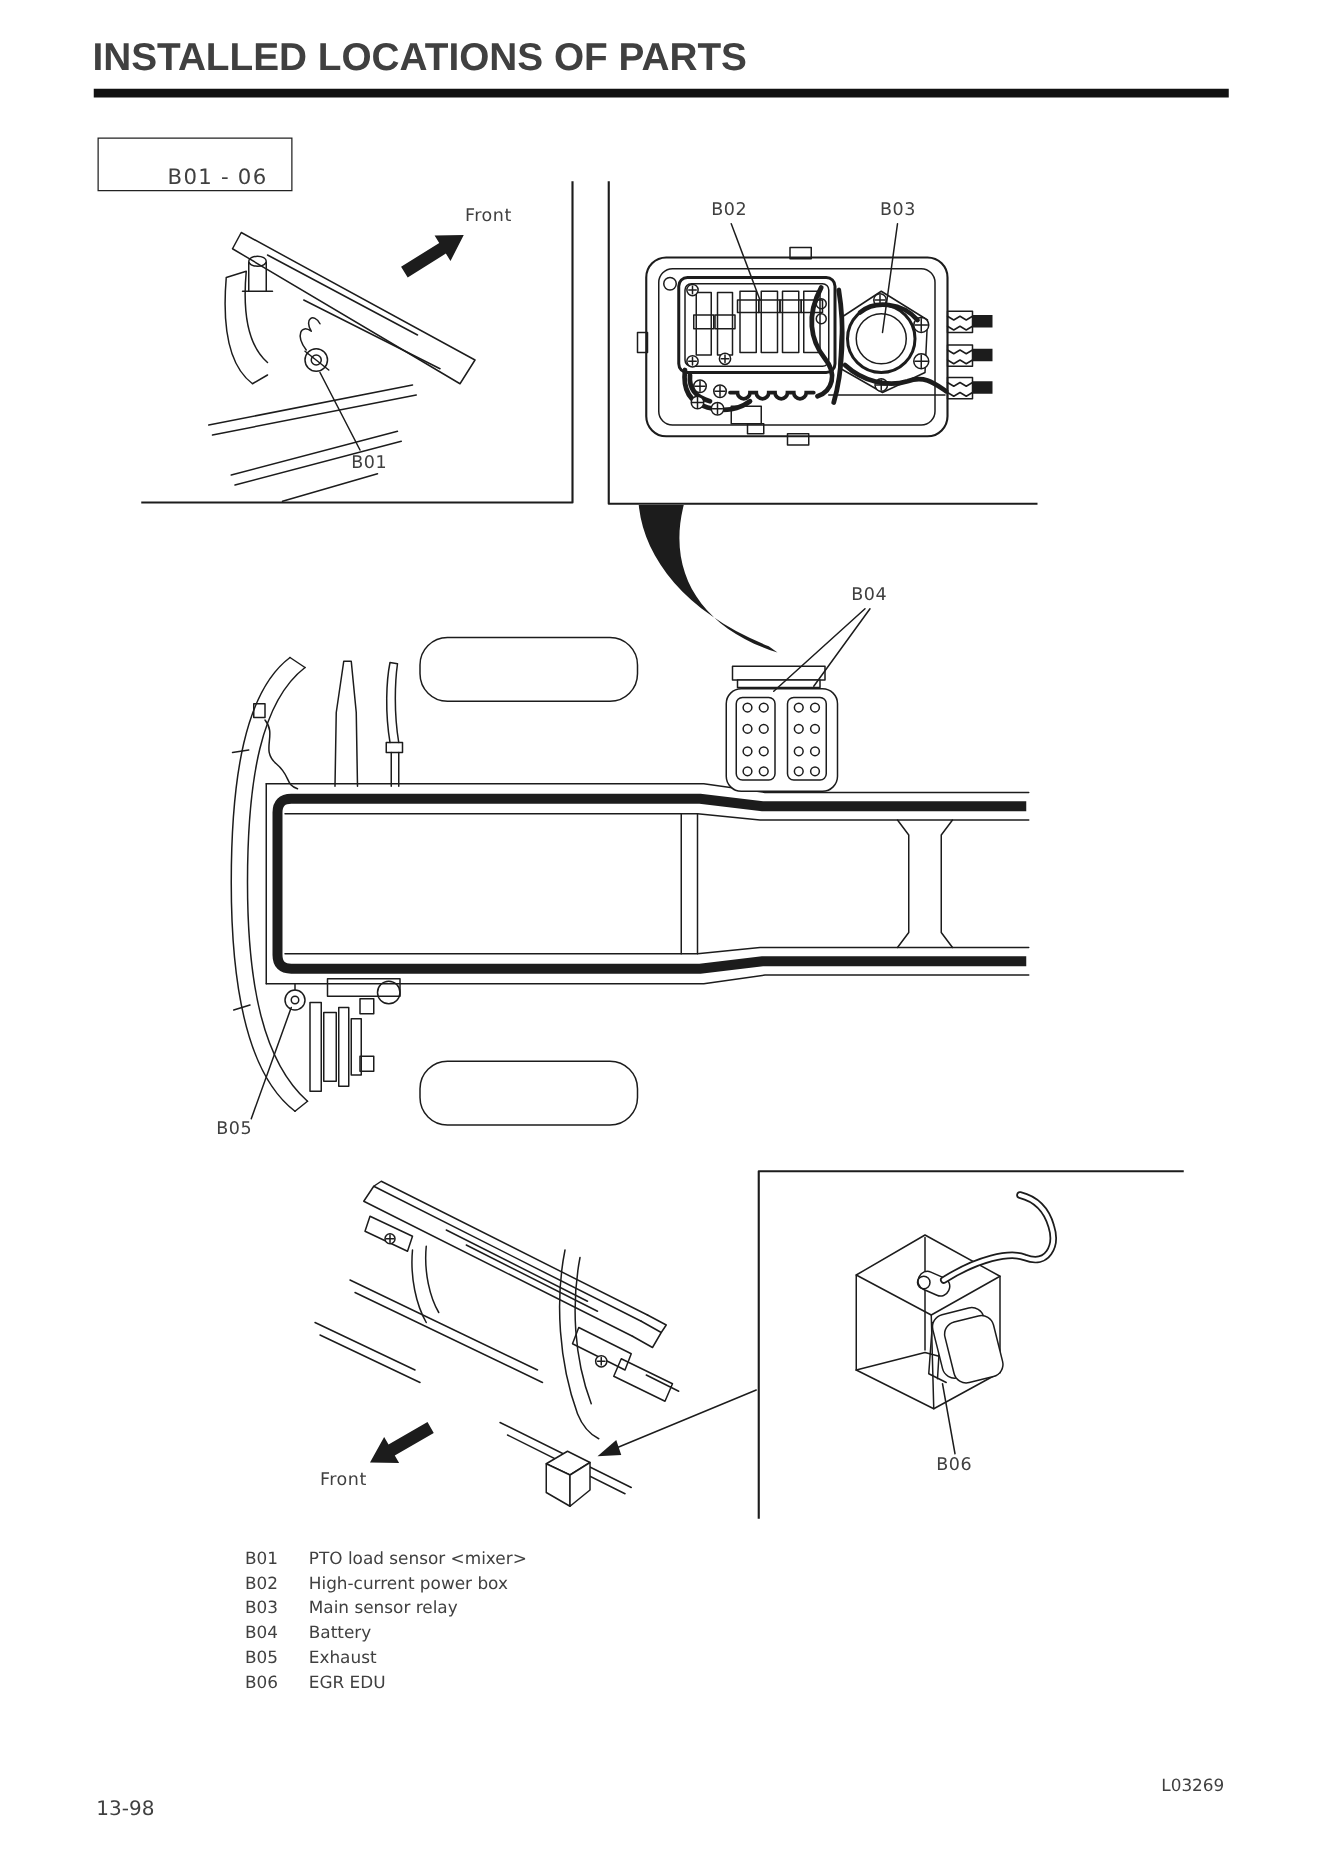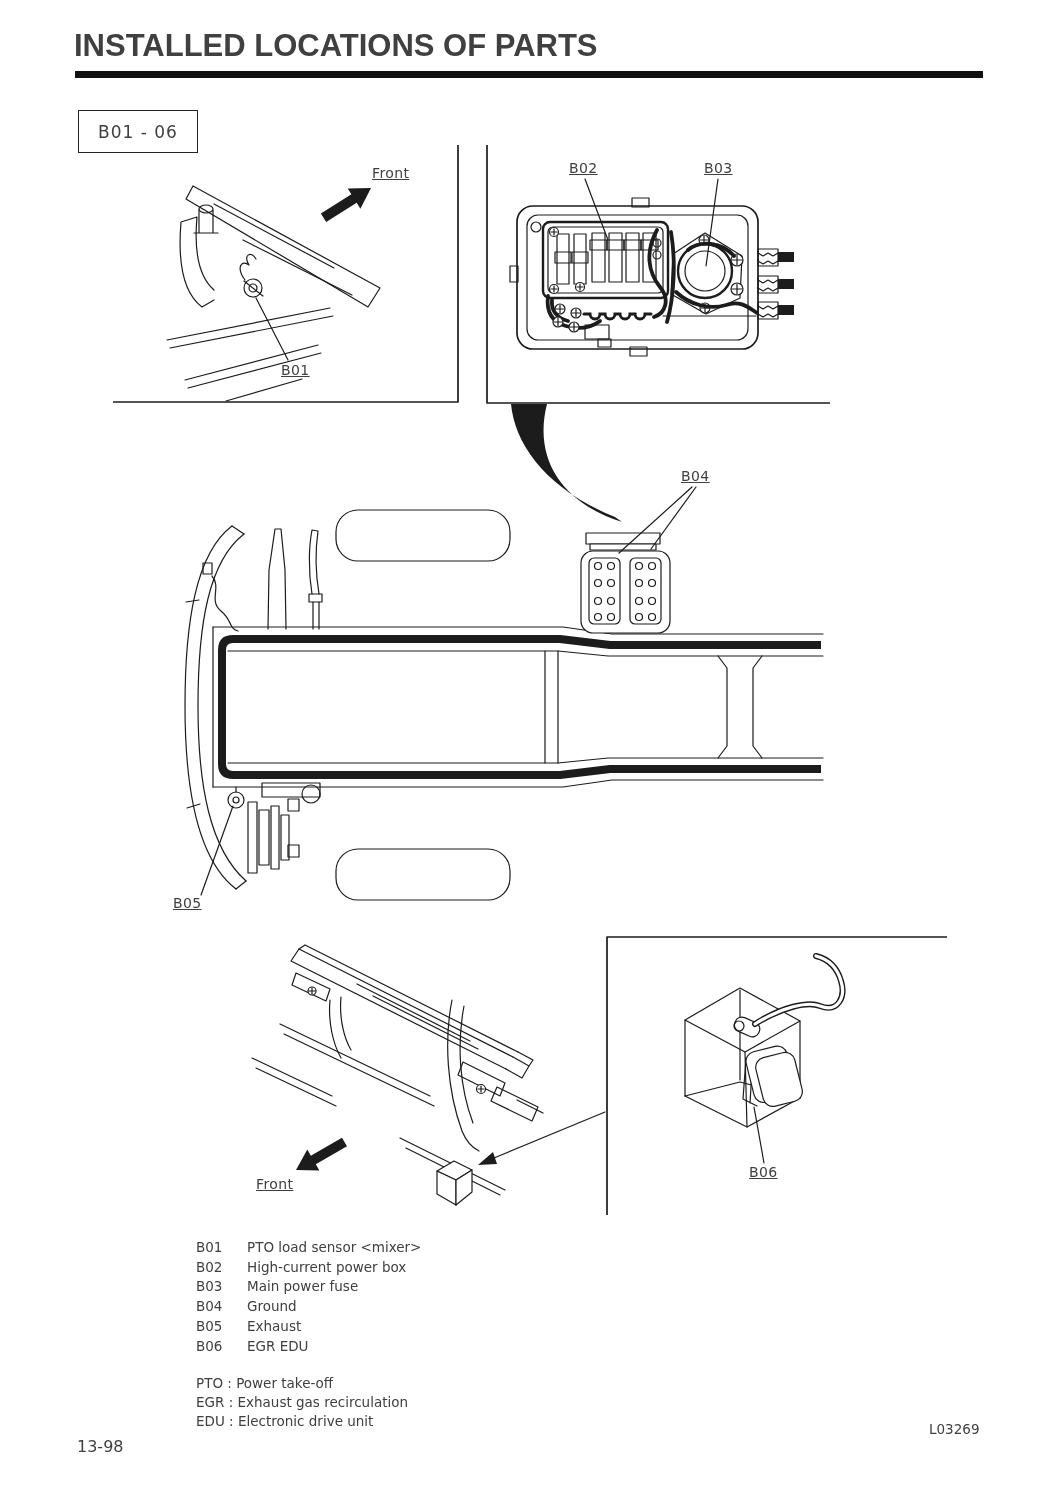--- a/index.html
+++ b/index.html
@@ -8,25 +8,25 @@
     font-family:"DejaVu Sans",sans-serif;color:#404040;overflow:hidden;
   }
   .title{
     position:absolute;left:74px;top:28px;margin:0;
     font-family:"Liberation Sans",sans-serif;font-weight:bold;
     font-size:31px;letter-spacing:0px;white-space:nowrap;
   }
   .title-rule{position:absolute;left:75px;top:71px;width:908px;height:7px;background:#111;}
   .range-box{
     position:absolute;left:78px;top:110px;width:118px;height:41px;
-    border:1.6px solid #222;display:flex;align-items:center;justify-content:center;
-    font-size:17px;letter-spacing:1px;
+    border:1.6px solid #222;display:flex;align-items:flex-end;justify-content:center;
+    font-size:17px;letter-spacing:1px;padding-left:36px;
   }
   .art{position:absolute;left:0;top:0;}
-  .lbl{position:absolute;font-size:14px;letter-spacing:0.4px;white-space:nowrap;text-decoration:underline;}
+  .lbl{position:absolute;font-size:14px;letter-spacing:0.4px;white-space:nowrap;}
   .legend{position:absolute;left:196px;top:1237px;font-size:13.5px;}
   .legend .row{display:flex;height:19.8px;align-items:center;}
   .legend .code{width:51px;}
   .abbrs{position:absolute;left:196px;top:1373px;font-size:13.5px;}
   .abbrs .row{height:19.4px;display:flex;align-items:center;}
   .figure-code{position:absolute;left:929px;top:1421px;font-size:13.5px;text-align:center;}
   .page-number{position:absolute;left:77px;top:1437px;font-size:16px;}
   
   .ln{stroke:#1c1c1c;stroke-width:1.2;fill:none;stroke-linecap:round;stroke-linejoin:round;}
   .ln2{stroke:#1c1c1c;stroke-width:1.7;fill:none;stroke-linejoin:round;}
@@ -286,38 +286,33 @@
     <div class="row">
       <span class="code">B01</span>
       <span class="name">PTO load sensor &lt;mixer&gt;</span>
     </div>
     <div class="row">
       <span class="code">B02</span>
       <span class="name">High-current power box</span>
     </div>
     <div class="row">
       <span class="code">B03</span>
-      <span class="name">Main power fuse</span>
+      <span class="name">Main sensor relay</span>
     </div>
     <div class="row">
       <span class="code">B04</span>
-      <span class="name">Ground</span>
+      <span class="name">Battery</span>
     </div>
     <div class="row">
       <span class="code">B05</span>
       <span class="name">Exhaust</span>
     </div>
     <div class="row">
       <span class="code">B06</span>
       <span class="name">EGR EDU</span>
     </div>
   </div>
 
-  <div class="abbrs">
-    <div class="row">PTO : Power take-off</div>
-    <div class="row">EGR : Exhaust gas recirculation</div>
-    <div class="row">EDU : Electronic drive unit</div>
-  </div>
 
   <div class="figure-code">L03269</div>
   <div class="page-number">13-98</div>
 
 </div>
 
 </body></html>

